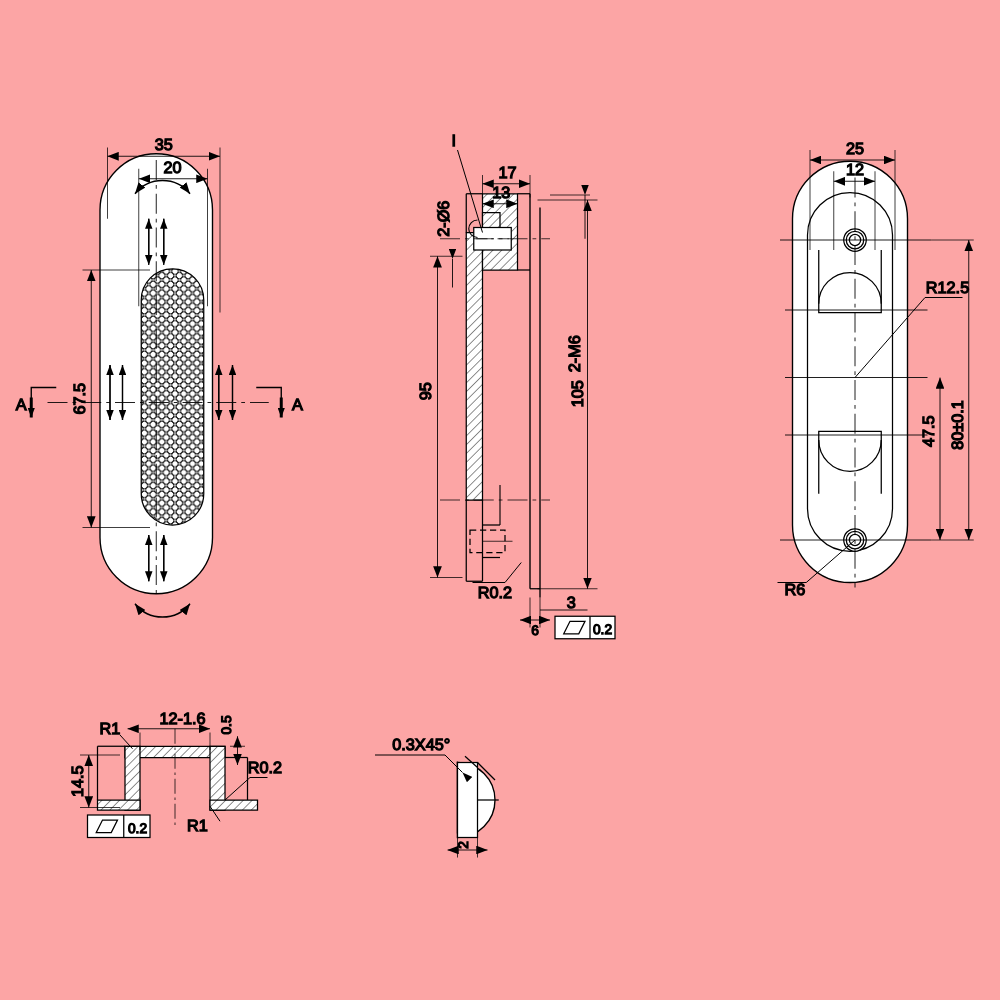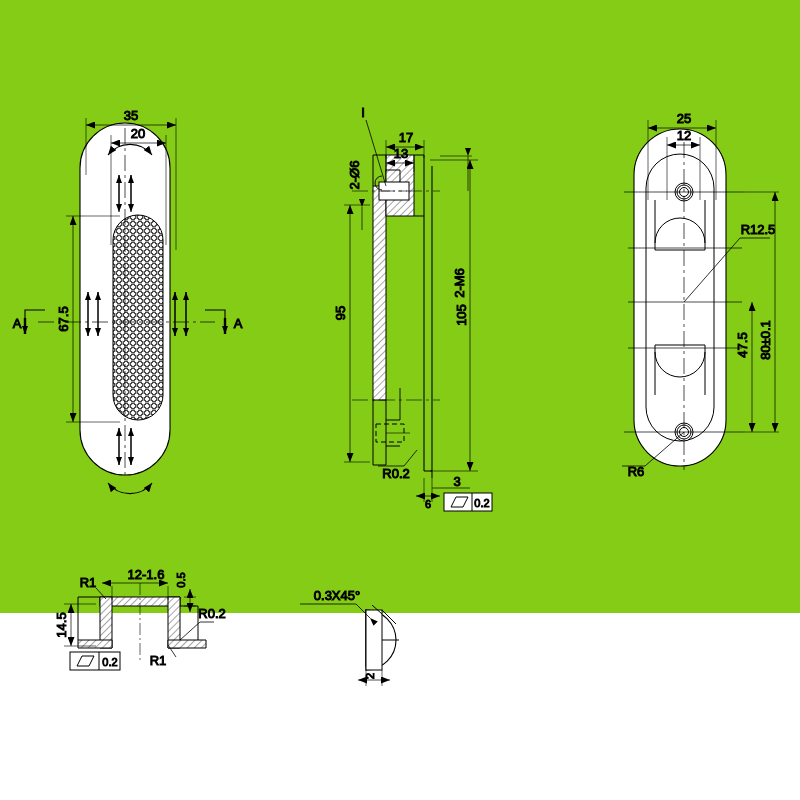--- a/index.html
+++ b/index.html
@@ -1,17 +1,17 @@
 <!DOCTYPE html>
 <html><head>
 <meta charset="utf-8">
 <style>
   html,body{margin:0;padding:0;background:#fff;}
   body{width:800px;height:800px;font-family:"Liberation Sans",sans-serif;overflow:hidden;}
-  #sheet{position:relative;width:800px;height:613px;background:#84cc16;}
+  #sheet{position:relative;width:800px;height:800px;background:#fca5a5;}
   svg{display:block;}
   .dimtext{font-family:"Liberation Sans",sans-serif;font-size:13px;fill:#000;}
   .dimtext.small{font-size:11px;}
 </style>
 </head>
 <body>
 
 <div id="sheet">
 <svg width="800" height="800" viewBox="0 0 800 800">
   <defs>

